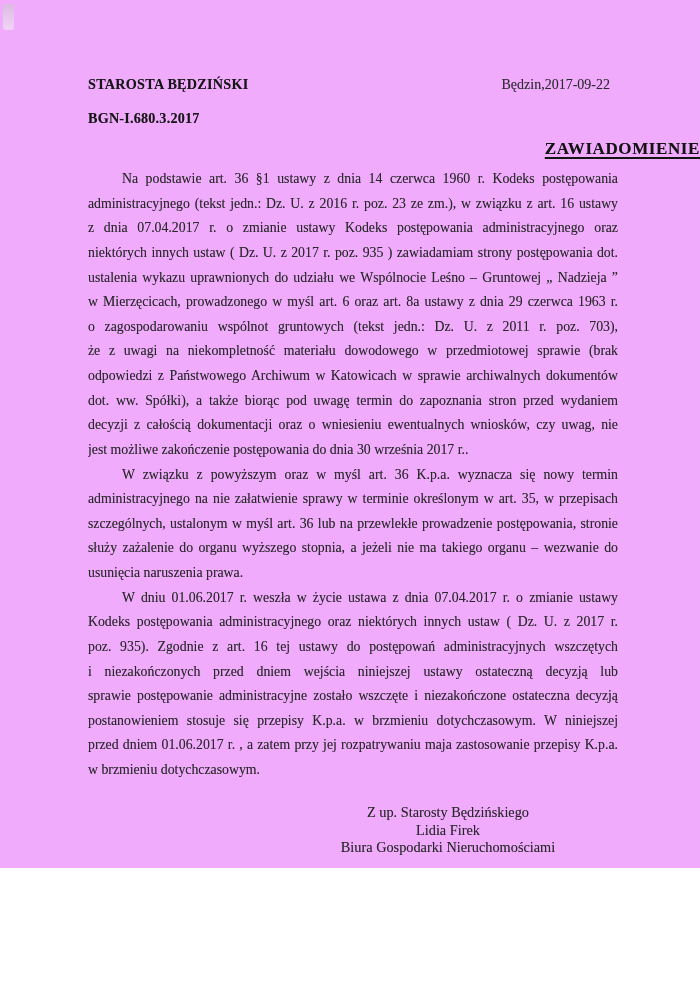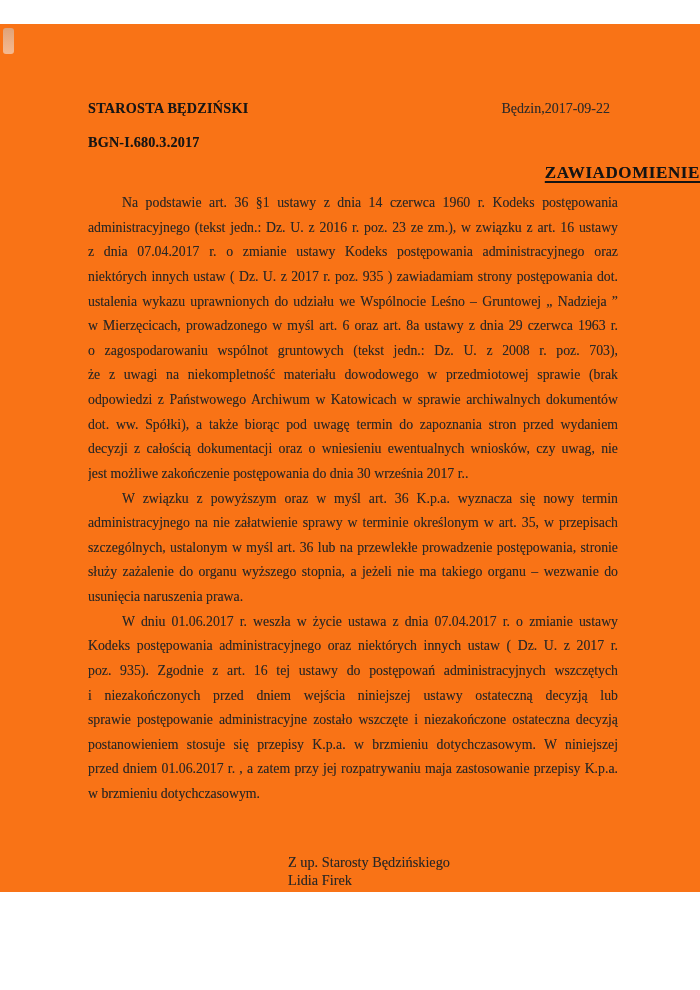--- a/index.html
+++ b/index.html
@@ -4,25 +4,24 @@
 <style>
   html, body {
     margin: 0;
     padding: 0;
     background: #ffffff;
   }
   .page {
     position: relative;
     width: 700px;
     height: 868px;
-    background: #f97316;
+    background: #f0abfc;
     font-family: "Liberation Serif", "DejaVu Serif", serif;
     color: #262626;
     overflow: hidden;
-    margin-top: 24px;
   }
   
   .scan-artifact {
     position: absolute;
     left: 3px;
     top: 4px;
     width: 11px;
     height: 26px;
     border-radius: 3px;
     background: linear-gradient(180deg, #c9c9c9 0%, #e2e2e2 55%, #f3f3f3 100%);
@@ -90,22 +89,23 @@
   .ln.first {
     text-indent: 34px;
   }
   .ln.last {
     text-align: center;
     text-align-last: left;
   }
   .signature-block {
     position: absolute;
     left: 288px;
-    top: 830px;
+    top: 804px;
     width: 320px;
+    text-align: center;
     font-size: 14.3px;
     color: #282828;
     text-shadow: 0 0 0.45px rgba(0,0,0,0.3);
   }
   .sig-ln {
     line-height: 17.6px;
   }
 </style>
 </head>
 <body>
@@ -122,21 +122,21 @@
   <div class="doc-title">ZAWIADOMIENIE</div>
 
   <div class="body-text">
       <div>
         <div class="ln first">Na podstawie art. 36 §1 ustawy z dnia 14 czerwca 1960 r. Kodeks postępowania</div>
         <div class="ln">administracyjnego (tekst jedn.: Dz. U. z 2016 r. poz. 23 ze zm.), w związku z art. 16 ustawy</div>
         <div class="ln">z dnia 07.04.2017 r. o zmianie ustawy Kodeks postępowania administracyjnego oraz</div>
         <div class="ln">niektórych innych ustaw ( Dz. U. z 2017 r. poz. 935 ) zawiadamiam strony postępowania dot.</div>
         <div class="ln">ustalenia wykazu uprawnionych do udziału we Wspólnocie Leśno – Gruntowej „ Nadzieja ”</div>
         <div class="ln">w Mierzęcicach, prowadzonego w myśl art. 6 oraz art. 8a ustawy z dnia 29 czerwca 1963 r.</div>
-        <div class="ln">o zagospodarowaniu wspólnot gruntowych (tekst jedn.: Dz. U. z 2008 r. poz. 703),</div>
+        <div class="ln">o zagospodarowaniu wspólnot gruntowych (tekst jedn.: Dz. U. z 2011 r. poz. 703),</div>
         <div class="ln">że z uwagi na niekompletność materiału dowodowego w przedmiotowej sprawie (brak</div>
         <div class="ln">odpowiedzi z Państwowego Archiwum w Katowicach w sprawie archiwalnych dokumentów</div>
         <div class="ln">dot. ww. Spółki), a także biorąc pod uwagę termin do zapoznania stron przed wydaniem</div>
         <div class="ln">decyzji z całością dokumentacji oraz o wniesieniu ewentualnych wniosków, czy uwag, nie</div>
         <div class="ln last">jest możliwe zakończenie postępowania do dnia 30 września 2017 r..</div>
       </div>
       <div>
         <div class="ln first">W związku z powyższym oraz w myśl art. 36 K.p.a. wyznacza się nowy termin</div>
         <div class="ln">administracyjnego na nie załatwienie sprawy w terminie określonym w art. 35, w przepisach</div>
         <div class="ln">szczególnych, ustalonym w myśl art. 36 lub na przewlekłe prowadzenie postępowania, stronie</div>

